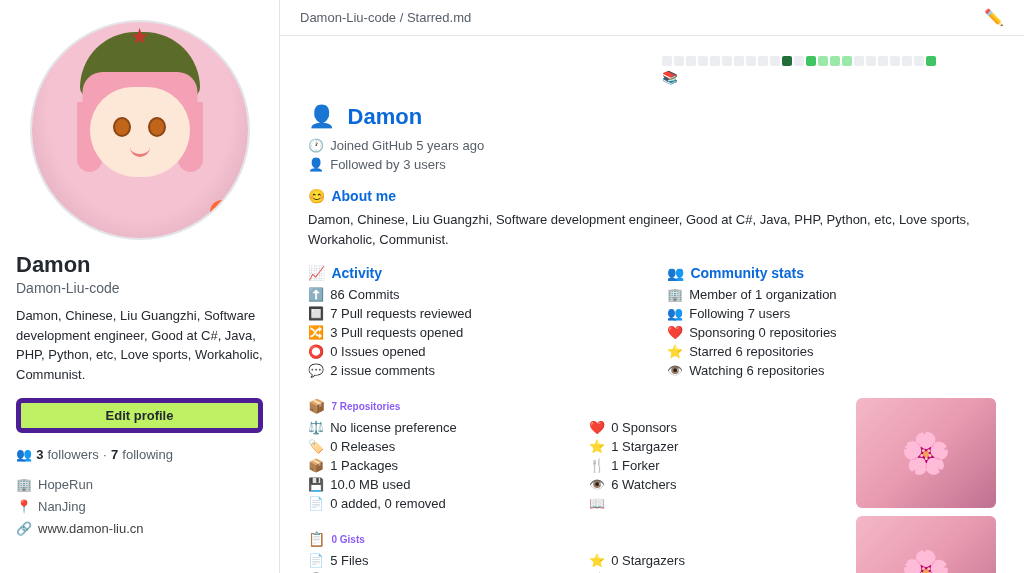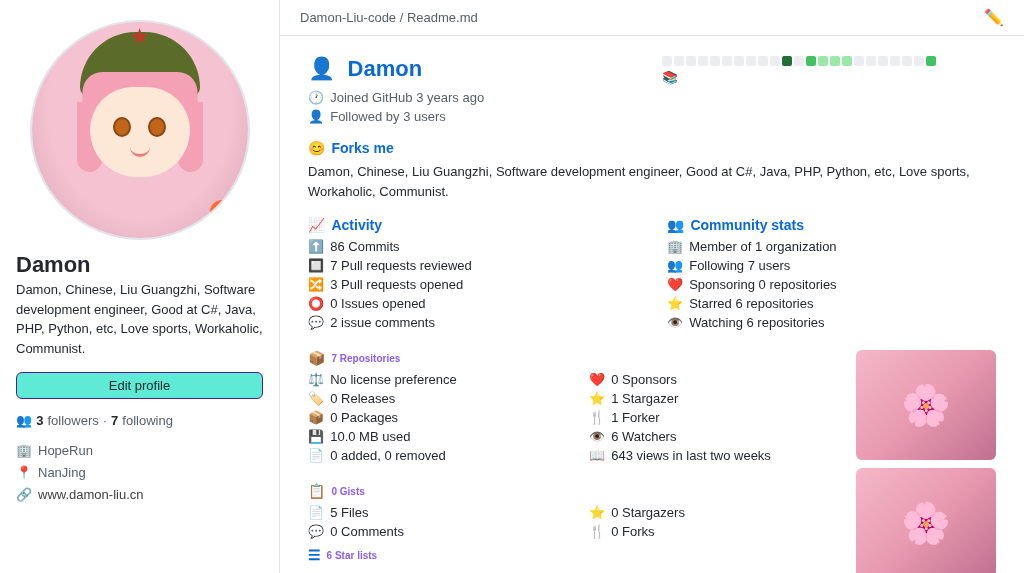--- a/index.html
+++ b/index.html
@@ -143,26 +143,26 @@
     .bio-text {
       font-size: 13px;
       color: #24292f;
       margin-bottom: 14px;
       line-height: 1.5;
     }
     .edit-btn {
       display: block;
       width: 100%;
       padding: 5px 12px;
-      border: 1px solid #4c1d95;
+      border: 5px solid #4c1d95;
       border-radius: 6px;
-      background: #5eead4;
+      background: #bef264;
       cursor: pointer;
       font-size: 13px;
-      font-weight: 400;
+      font-weight: 700;
       text-align: center;
       color: #24292f;
       margin-bottom: 14px;
     }
     .followers-row {
       font-size: 13px;
       color: #57606a;
       margin-bottom: 14px;
       display: flex;
       align-items: center;
@@ -208,20 +208,21 @@
     }
     .edit-icon { color: #57606a; cursor: pointer; font-size: 16px; }
     .readme-content {
       padding: 20px 28px;
     }
     .profile-name-header {
       font-size: 22px;
       font-weight: 700;
       color: #0969da;
       margin-bottom: 8px;
+      margin-top: 48px;
     }
     .meta-row {
       display: flex;
       align-items: center;
       gap: 6px;
       color: #57606a;
       font-size: 13px;
       margin-bottom: 4px;
     }
     .contrib-cell {
@@ -309,20 +310,21 @@
           <div class="eye"></div>
           <div class="eye"></div>
         </div>
         <div class="mouth"></div>
       </div>
     </div>
     <div class="badge-icon">🎮</div>
   </div>
 
   <div class="username-main">Damon</div>
+  <div class="username-sub">Damon-Liu-code</div>
   <div class="bio-text">Damon, Chinese, Liu Guangzhi, Software development engineer, Good at C#, Java, PHP, Python, etc, Love sports, Workaholic, Communist.</div>
 
   <button class="edit-btn">Edit profile</button>
 
   <div class="followers-row">
     <span>👥</span>
     <span class="bold">3</span>
     <span>followers</span>
     <span>·</span>
     <span class="bold">7</span>
@@ -340,35 +342,35 @@
     </li>
     <li>
       <span class="icon-sm">🔗</span>
       <a>www.damon-liu.cn</a>
     </li>
   </ul>
 </div>
 
 <div class="main-content">
   <div class="breadcrumb-bar">
-    <span>Damon-Liu-code / Readme.md</span>
+    <span>Damon-Liu-code / Starred.md</span>
     <span class="edit-icon">✏️</span>
   </div>
 
   <div class="readme-content">
 
     <div style="display:flex; align-items:flex-start; gap:20px; margin-bottom:12px;">
       <div style="flex:1;">
         <div class="profile-name-header">
           <span style="margin-right:6px;">👤</span>
           <span>Damon</span>
         </div>
         <div class="meta-row">
           <span class="meta-icon">🕐</span>
-          <span>Joined GitHub 3 years ago</span>
+          <span>Joined GitHub 5 years ago</span>
         </div>
         <div class="meta-row">
           <span class="meta-icon">👤</span>
           <span>Followed by 3 users</span>
         </div>
       </div>
       <div style="flex:1;">
         <div class="contrib-bar" id="contrib-bar">
         <div class="contrib-cell c0"></div>
             <div class="contrib-cell c0"></div>
@@ -395,21 +397,21 @@
             <div class="contrib-cell c2"></div>
           </div>
         <div class="meta-row" style="margin-top:4px;">
           <span class="meta-icon">📚</span>
         </div>
       </div>
     </div>
 
     <div class="section-title">
       <span>😊</span>
-      <span>Forks me</span>
+      <span>About me</span>
     </div>
     <div class="about-text">Damon, Chinese, Liu Guangzhi, Software development engineer, Good at C#, Java, PHP, Python, etc, Love sports, Workaholic, Communist.</div>
 
     <div class="two-col">
       <div>
         <div class="section-title">
           <span>📈</span>
           <span>Activity</span>
         </div>
         <div class="stat-item">
@@ -473,21 +475,21 @@
               <div class="stat-item">
                 <span>⚖️</span>
                 <span>No license preference</span>
               </div>
               <div class="stat-item">
                 <span>🏷️</span>
                 <span>0 Releases</span>
               </div>
               <div class="stat-item">
                 <span>📦</span>
-                <span>0 Packages</span>
+                <span>1 Packages</span>
               </div>
               <div class="stat-item">
                 <span>💾</span>
                 <span>10.0 MB used</span>
               </div>
               <div class="stat-item">
                 <span>📄</span>
                 <span>0 added, 0 removed</span>
               </div>
             </div>
@@ -503,21 +505,20 @@
               <div class="stat-item">
                 <span>🍴</span>
                 <span>1 Forker</span>
               </div>
               <div class="stat-item">
                 <span>👁️</span>
                 <span>6 Watchers</span>
               </div>
               <div class="stat-item">
                 <span>📖</span>
-                <span>643 views in last two weeks</span>
               </div>
             </div>
           </div>
         </div>
 
         <div class="gists-section">
           <div class="section-title">
             <span>📋</span>
             <a class="repo-title-link">0 Gists</a>
           </div>

